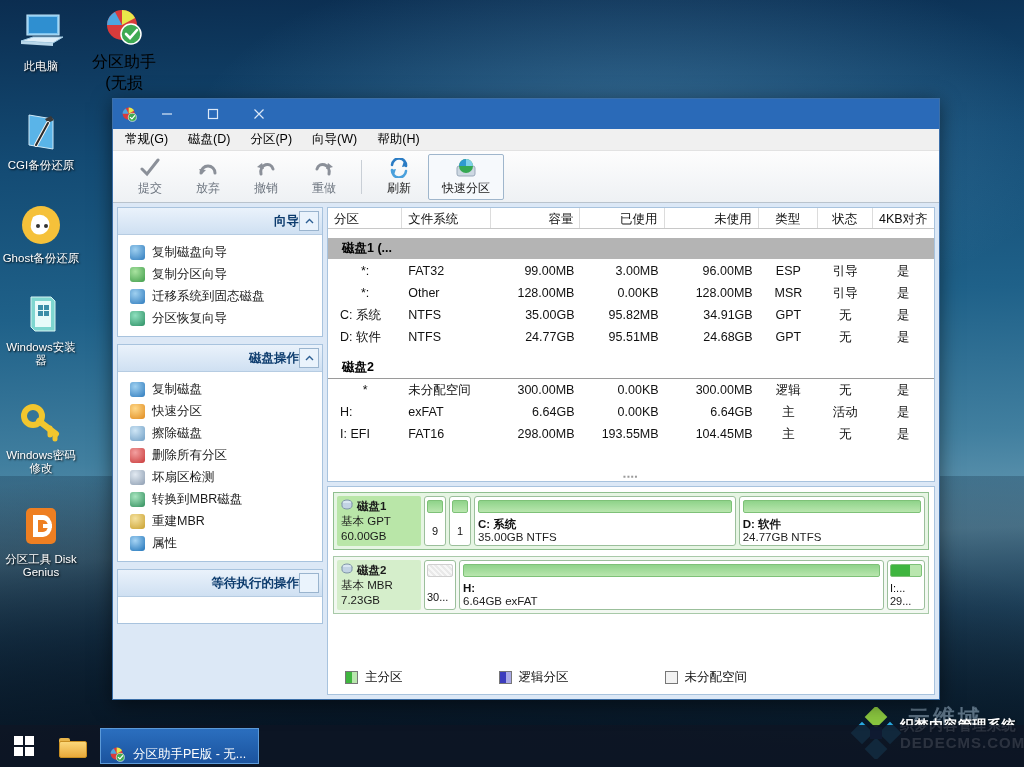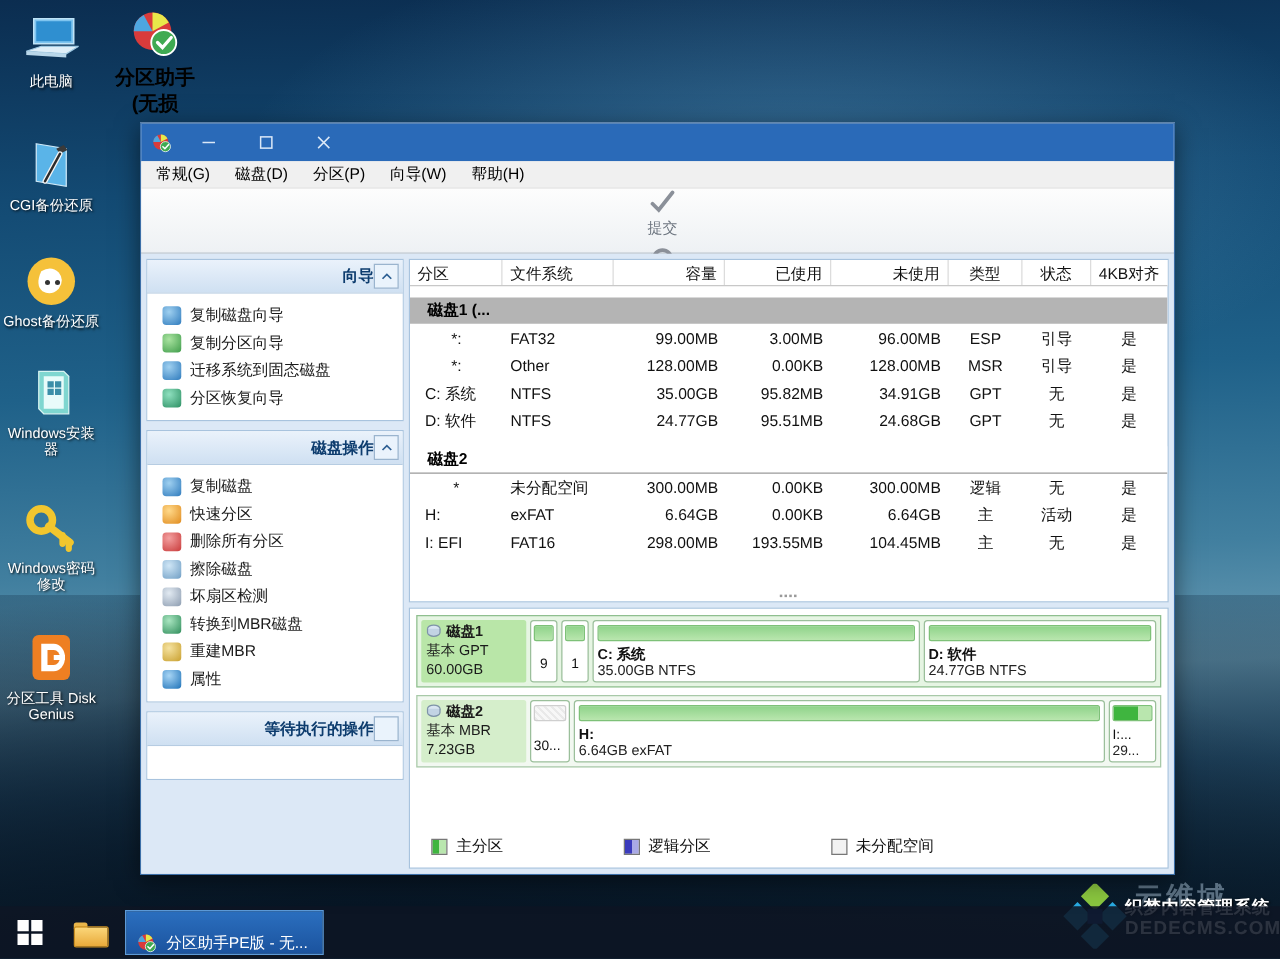--- a/index.html
+++ b/index.html
@@ -21,21 +21,21 @@
     content:""; position:absolute; left:0; right:0; top:62%; height:38%;
     background:linear-gradient(180deg, rgba(10,35,58,.25), rgba(6,20,34,.85));
   }
   .desk-icons { position:absolute; left:0; top:0; width:82px; }
   .desk-icon { width:82px; text-align:center; margin-top:6px; cursor:default; }
   .desk-icon .glyph { height:50px; display:flex; align-items:center; justify-content:center; }
   .desk-icon .cap {
     color:#fff; font-size:11.5px; line-height:13px; margin-top:2px;
     text-shadow:1px 1px 2px rgba(0,0,0,.9); padding:0 2px; word-break:break-all;
   }
-  .dicon2 { position:absolute; left:82px; top:2px; width:84px; text-align:center;font-weight:bold; }
+  .dicon2 { position:absolute; left:82px; top:2px; width:84px; text-align:center; }
   
   #taskbar {
     position:absolute; left:0; bottom:0; width:1024px; height:42px;
     background:rgba(14,22,36,.88); display:flex; align-items:center;
   }
   #start-btn { width:48px; height:42px; display:flex; align-items:center; justify-content:center; }
   #start-btn .win {
     width:20px; height:20px; display:grid; grid-template-columns:1fr 1fr; grid-template-rows:1fr 1fr; gap:2px;
   }
   #start-btn .win i { background:#fff; display:block; }
@@ -71,21 +71,21 @@
   .win-btn { width:46px; height:30px; display:flex; align-items:center; justify-content:center; color:#dbe8f7; font-size:13px;}
   
   #menubar {
     height:22px; background:#f0f0f0; display:flex; align-items:center; padding-left:10px;
     font-size:12.5px; color:#000; border-bottom:1px solid #e2e2e2;
   }
   .menu-item { padding:2px 11px 2px 2px; margin-right:7px; cursor:default; }
   
   #toolbar {
     height:52px; background:linear-gradient(180deg,#fdfdfd,#eef1f4); display:flex; align-items:center;
-    padding-left:8px; border-bottom:1px solid #b9c3cd;flex-direction:column;
+    padding-left:8px; border-bottom:1px solid #b9c3cd;
   }
   .tb-btn {
     width:58px; height:46px; display:flex; flex-direction:column; align-items:center; justify-content:center;
     font-size:12px; color:#6e7680; gap:1px;
   }
   .tb-btn.enabled { color:#1a1a1a; }
   .tb-btn .ic { height:22px; display:flex; align-items:center; justify-content:center; }
   .tb-sep { width:1px; height:34px; background:#c9cfd6; margin:0 8px; }
   .tb-btn.boxed { border:1px solid #9fb6cc; background:#f6f9fc; border-radius:2px; width:76px; }
   
@@ -431,26 +431,26 @@
         <div class="panel-body">
           <div class="s-item">
             <span class="s-ic" style="background:radial-gradient(circle at 35% 30%,#9fd0f0,#2f7bbd)"></span>
             <span>复制磁盘</span>
           </div>
           <div class="s-item">
             <span class="s-ic" style="background:radial-gradient(circle at 35% 30%,#ffd98a,#e08b1e)"></span>
             <span>快速分区</span>
           </div>
           <div class="s-item">
+            <span class="s-ic" style="background:radial-gradient(circle at 35% 30%,#cfe6f6,#6f9ec4)"></span>
+            <span>擦除磁盘</span>
+          </div>
+          <div class="s-item">
             <span class="s-ic" style="background:radial-gradient(circle at 35% 30%,#f3a0a0,#c93a3a)"></span>
             <span>删除所有分区</span>
-          </div>
-          <div class="s-item">
-            <span class="s-ic" style="background:radial-gradient(circle at 35% 30%,#cfe6f6,#6f9ec4)"></span>
-            <span>擦除磁盘</span>
           </div>
           <div class="s-item">
             <span class="s-ic" style="background:radial-gradient(circle at 35% 30%,#e2eaf2,#8c9cb0)"></span>
             <span>坏扇区检测</span>
           </div>
           <div class="s-item">
             <span class="s-ic" style="background:radial-gradient(circle at 35% 30%,#a9e5c0,#2f8d5b)"></span>
             <span>转换到MBR磁盘</span>
           </div>
           <div class="s-item">

